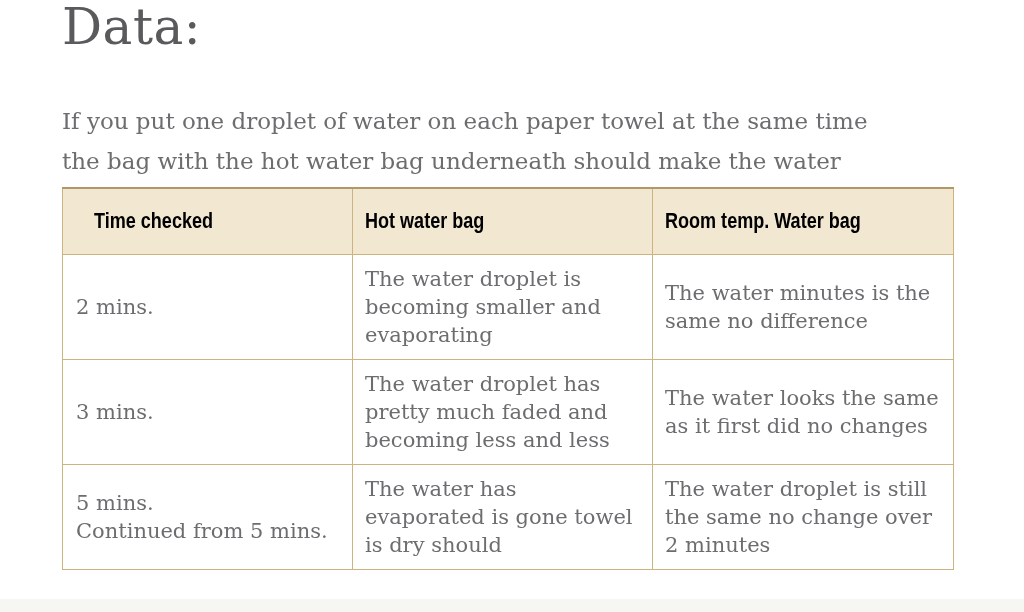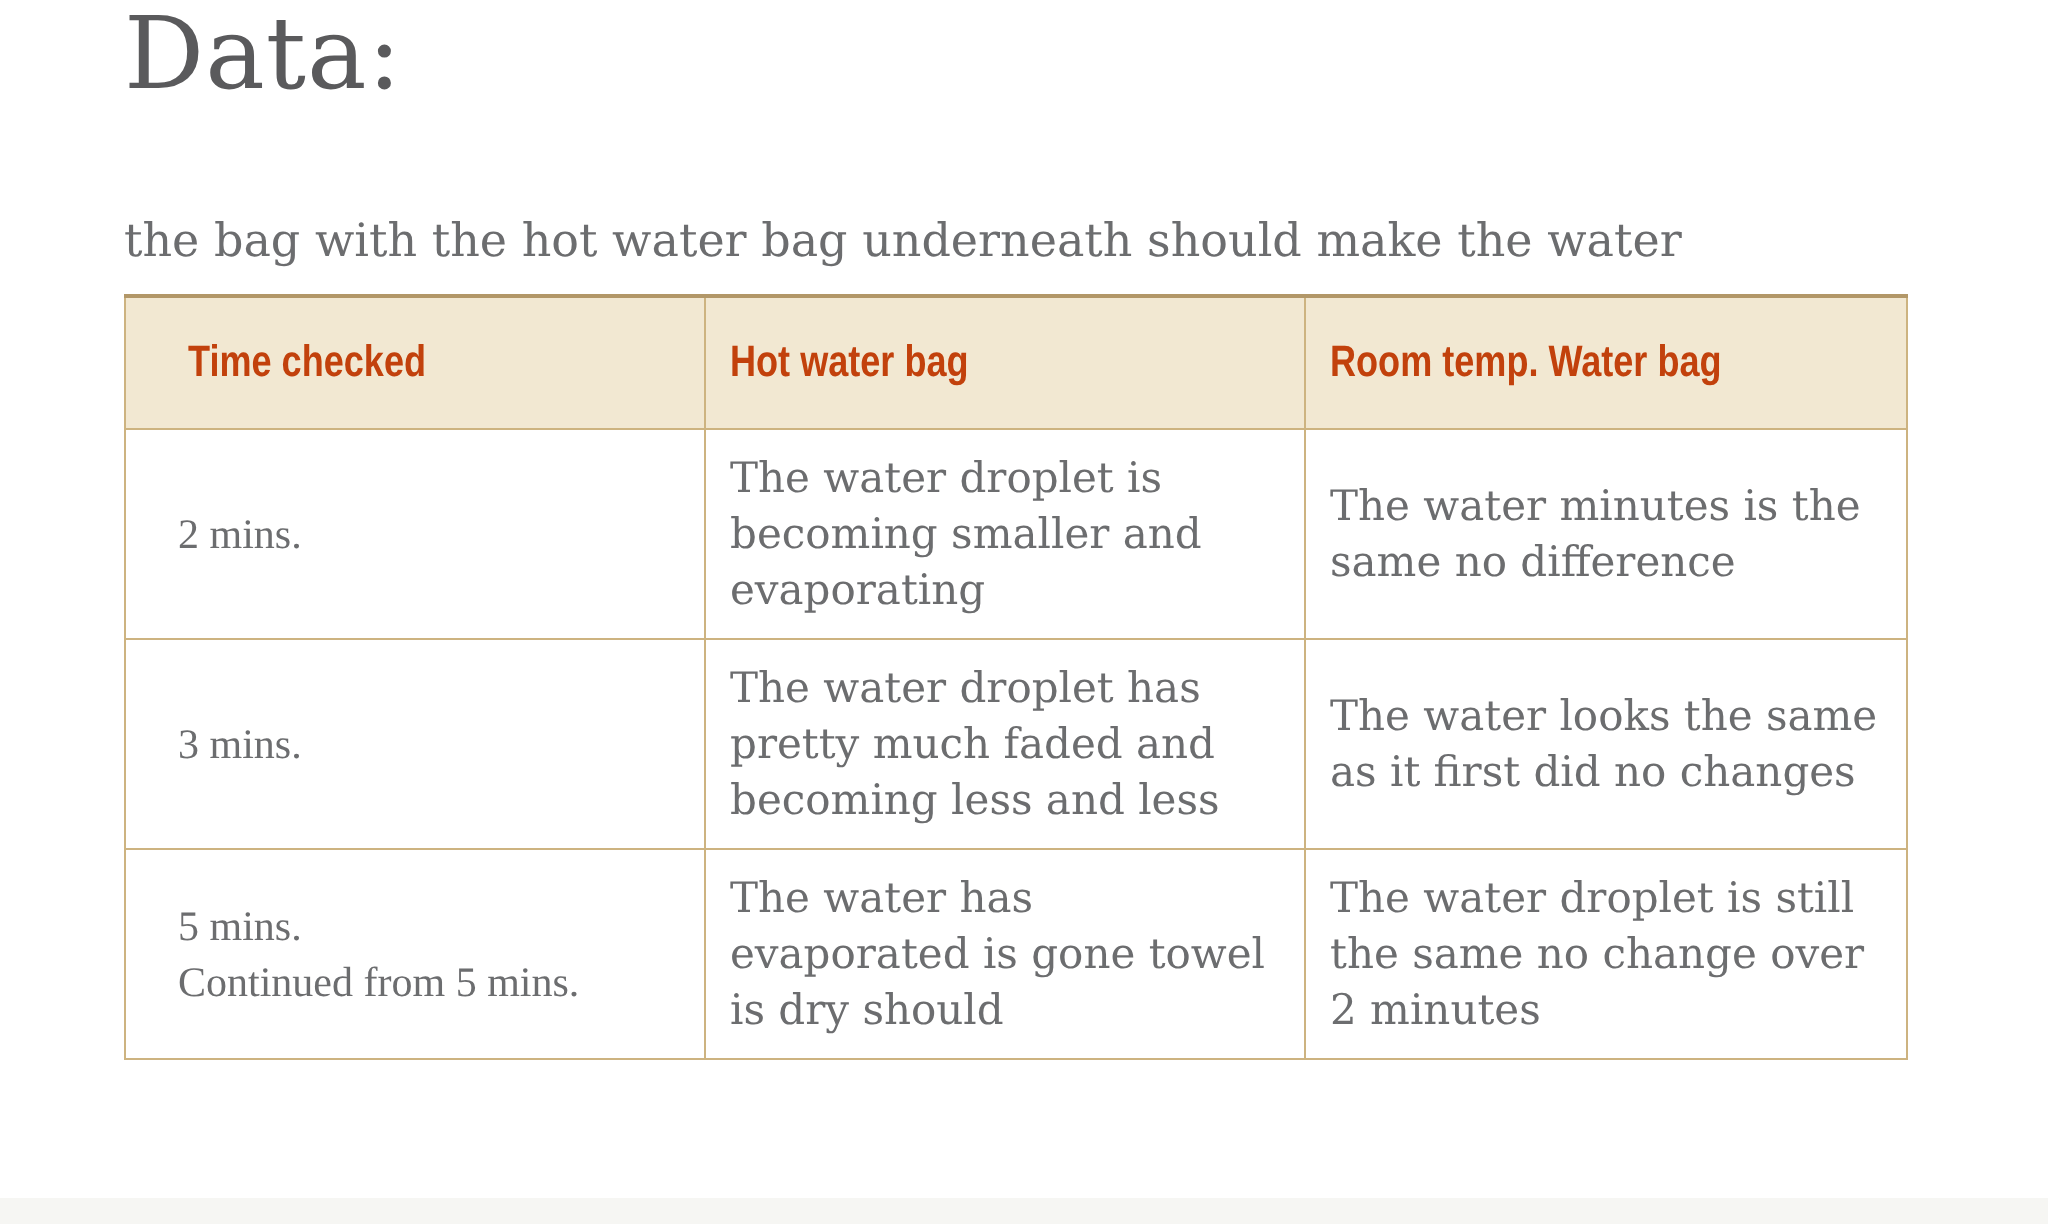--- a/index.html
+++ b/index.html
@@ -42,21 +42,21 @@
     border-top: 2px solid #b29768;
   }
   table.data-table th, table.data-table td {
     border: 1px solid #cdb380;
     text-align: left;
   }
   table.data-table th {
     height: 66px;
     vertical-align: middle;
     background: #f2e8d2;
-    color: #c2410c;
+    color: #000000;
     font-family: "Liberation Sans", sans-serif;
     font-weight: bold;
     font-size: 22px;
     padding: 0 12px;
     margin-top: 46px;
   }
   table.data-table th:first-child { padding-left: 31px; }
   th .cond {
     display: inline-block;
     transform: scaleX(0.82);
@@ -66,38 +66,39 @@
   }
   table.data-table td {
     height: 99px;
     vertical-align: middle;
     padding: 10px 12px;
     font-size: 21px;
     line-height: 28px;
     color: #6c6d6f;
     white-space: pre-line;
   }
-  table.data-table td.time-col { padding-left: 26px; font-family: Liberation Serif, serif; }
+  table.data-table td.time-col { padding-left: 13px; }
   .page-bottom {
     position: absolute;
     left: 0;
     bottom: 0;
     width: 1024px;
     height: 13px;
     background: #f6f6f3;
   }
 </style>
 </head>
 <body>
 
 <div class="content">
 
   <h1 class="page-title">Data:</h1>
 
   <div class="intro">
+    <div class="line">If you put one droplet of water on each paper towel at the same time</div>
     <div class="line">the bag with the hot water bag underneath should make the water</div>
   </div>
 
   <table class="data-table">
     <colgroup>
       <col style="width:290px">
       <col style="width:300px">
       <col style="width:301px">
     </colgroup>
     <thead>

